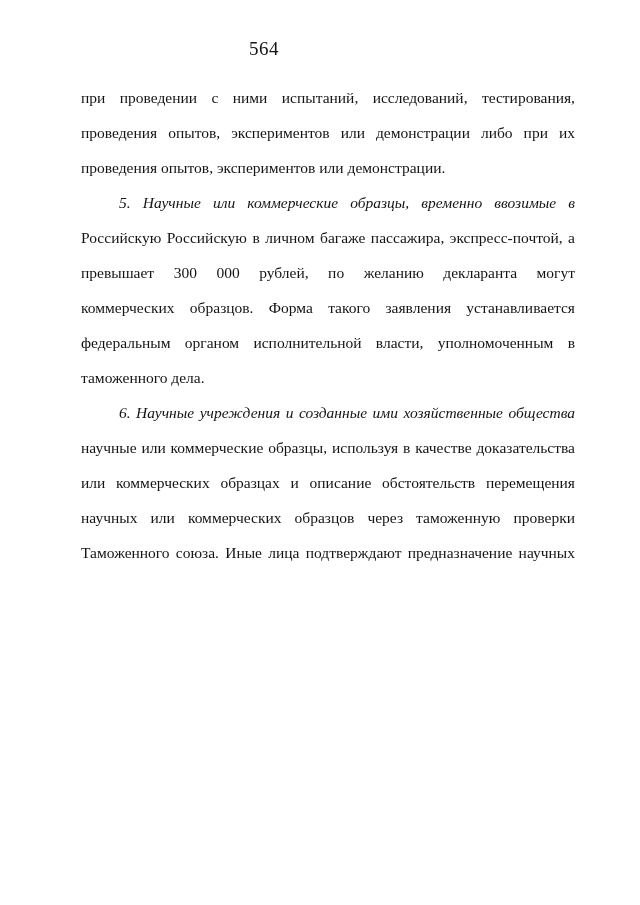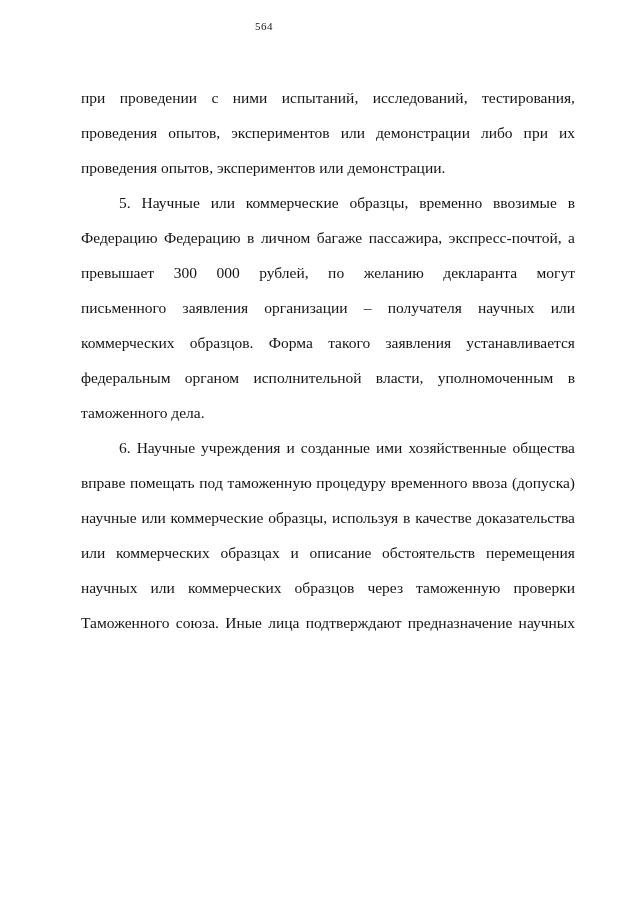--- a/index.html
+++ b/index.html
@@ -15,25 +15,25 @@
   }
   .page {
     position: relative;
     width: 640px;
     height: 905px;
     background: #ffffff;
     overflow: hidden;
   }
   .page-number {
     position: absolute;
-    top: 20px;
+    top: 38px;
     left: 0;
     width: 528px;
     text-align: center;
-    font-size: 11px;
+    font-size: 19px;
     letter-spacing: 0.5px;
   }
   .text-block {
     position: absolute;
     top: 80px;
     left: 81px;
     width: 494px;
   }
   .paragraph {
     margin: 0;
@@ -49,44 +49,43 @@
     white-space: normal;
     overflow: hidden;
   }
   .line.left {
     text-align: right;
     text-align-last: left;
     -moz-text-align-last: left;
   }
   .line.indent {
     text-indent: 38px;
+    font-style: italic;
   }
 </style>
 </head>
 <body>
 
 <div class="page">
   <div class="page-number">564</div>
   <div class="text-block">
       <div class="paragraph">
         <div class="line">при проведении с ними испытаний, исследований, тестирования, проверки,</div>
         <div class="line">проведения опытов, экспериментов или демонстрации либо при их</div>
         <div class="line left">проведения опытов, экспериментов или демонстрации.</div>
       </div>
       <div class="paragraph">
         <div class="line indent">5. Научные или коммерческие образцы, временно ввозимые в</div>
-        <div class="line">Федерацию Федерацию в личном багаже пассажира, экспресс-почтой, а</div>
+        <div class="line">Российскую Российскую в личном багаже пассажира, экспресс-почтой, а</div>
         <div class="line">превышает 300 000 рублей, по желанию декларанта могут декларироваться</div>
-        <div class="line">письменного заявления организации – получателя научных или</div>
         <div class="line">коммерческих образцов. Форма такого заявления устанавливается</div>
         <div class="line">федеральным органом исполнительной власти, уполномоченным в области</div>
         <div class="line left">таможенного дела.</div>
       </div>
       <div class="paragraph">
         <div class="line indent">6. Научные учреждения и созданные ими хозяйственные общества</div>
-        <div class="line">вправе помещать под таможенную процедуру временного ввоза (допуска)</div>
         <div class="line">научные или коммерческие образцы, используя в качестве доказательства</div>
         <div class="line">или коммерческих образцах и описание обстоятельств перемещения</div>
         <div class="line">научных или коммерческих образцов через таможенную проверки</div>
         <div class="line">Таможенного союза. Иные лица подтверждают предназначение научных</div>
       </div>
     </div>
 </div>
 
 </body></html>

